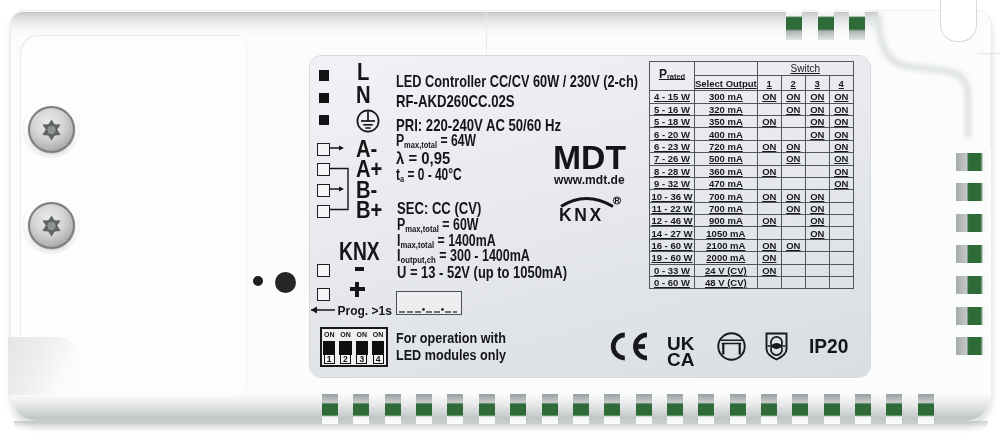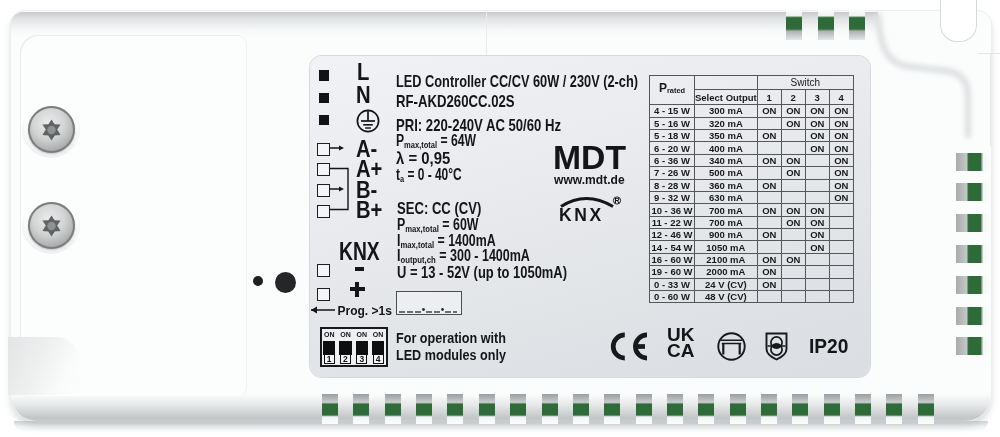--- a/index.html
+++ b/index.html
@@ -44,22 +44,22 @@
 #label > * { position:absolute; }
 .blk { background:#101214; width:10.5px; height:10.5px; }
 .opn { background:#f4f5f6; border:1.6px solid #1c1e20; width:11px; height:11px; }
 .tlabel { font-weight:bold; font-size:23px; color:#131517; line-height:1;
   transform:scaleX(.88); transform-origin:0 50%; white-space:nowrap; }
 .cond { transform-origin:0 0; white-space:nowrap; color:#131517; font-weight:bold;
   line-height:1; }
 #t12 { line-height:17px; }
 sub { font-size:.62em; vertical-align:-0.18em; }
 
-#tbl { left:339px; top:19px; border-collapse:collapse; table-layout:fixed;
-  color:#17191b; }
+#tbl { left:339px; top:5px; border-collapse:collapse; table-layout:fixed;
+  color:#17191b;text-decoration:underline; }
 #tbl td { border:1px solid #54575a; padding:0; text-align:center;
   font-size:9.5px; font-weight:bold; height:11.4px; line-height:11px;
   overflow:hidden; white-space:nowrap; }
 .c1 { width:44px; }
 .c2 { width:57.5px;margin-top:20px; }
 .cs { width:23px; }
 
 #dip { left:10px; top:270.5px; width:64px; height:36px; border:2px solid #17191a; background:#eef0f2; }
 #dip .sw { position:absolute; top:2.5px; width:12.4px; height:34px; font-size:7px; font-weight:bold; text-align:center; color:#101214; line-height:7.5px; }
 #dip .swb { position:absolute; top:9.5px; left:0; width:12.4px; height:14px; background:#0c0e0f; }
@@ -199,21 +199,21 @@
     <div class="sw" style="left:17.3px;">ON<div class="swb"></div><div class="swn">2</div></div>
     <div class="sw" style="left:33.6px;">ON<div class="swb"></div><div class="swn">3</div></div>
     <div class="sw" style="left:49.9px;">ON<div class="swb"></div><div class="swn">4</div></div>
   </div>
 
   <svg style="left:298.5px; top:275.5px;" width="40" height="29" viewBox="0 0 40 29">
     <path d="M15.8 2.9 A11.6 11.6 0 1 0 15.8 26.1" fill="none" stroke="#17191b" stroke-width="4.7"></path>
     <path d="M38 2.9 A11.6 11.6 0 1 0 38 26.1" fill="none" stroke="#17191b" stroke-width="4.7"></path>
     <path d="M26.7 14.5 H36" stroke="#17191b" stroke-width="4.7"></path>
   </svg>
-  <div class="cond" id="ukca" style="left:357px; top:271px; font-size:19px; line-height:16px; transform:scaleX(1);">UK<br>CA</div>
+  <div class="cond" id="ukca" style="left:357px; top:280px; font-size:19px; line-height:16px; transform:scaleX(1);">UK<br>CA</div>
   <svg style="left:407px; top:276px;" width="29" height="29" viewBox="0 0 29 29">
     <circle cx="14.5" cy="14.5" r="13.2" fill="none" stroke="#17191b" stroke-width="1.9"></circle>
     <path d="M4 8.3 H25 M4.8 11.5 H24.2" stroke="#17191b" stroke-width="1.5" fill="none"></path>
     <path d="M6.3 11.5 V22.5 M22.7 11.5 V22.5" stroke="#17191b" stroke-width="2.2" fill="none"></path>
   </svg>
   <svg style="left:455px; top:276px;" width="23" height="29" viewBox="0 0 23 29">
     <path d="M1.5 1.5 H21.5 V17 Q21.5 23 11.5 27.5 Q1.5 23 1.5 17 Z" fill="none" stroke="#17191b" stroke-width="1.9"></path>
     <circle cx="11.5" cy="10.5" r="5.6" fill="none" stroke="#17191b" stroke-width="1.7"></circle>
     <circle cx="11.5" cy="17.5" r="5.6" fill="none" stroke="#17191b" stroke-width="1.7"></circle>
     <line x1="2.5" y1="14" x2="20.5" y2="14" stroke="#17191b" stroke-width="1.5"></line>
@@ -260,22 +260,22 @@
         </tr>
     <tr>
           <td class="c1">6 - 20 W</td>
           <td class="c2">400 mA</td>
           <td class="cs"></td>
           <td class="cs"></td>
           <td class="cs">ON</td>
           <td class="cs">ON</td>
         </tr>
     <tr>
-          <td class="c1">6 - 36 W</td>
-          <td class="c2">340 mA</td>
+          <td class="c1">6 - 23 W</td>
+          <td class="c2">720 mA</td>
           <td class="cs">ON</td>
           <td class="cs">ON</td>
           <td class="cs"></td>
           <td class="cs">ON</td>
         </tr>
     <tr>
           <td class="c1">7 - 26 W</td>
           <td class="c2">500 mA</td>
           <td class="cs"></td>
           <td class="cs">ON</td>
@@ -285,21 +285,21 @@
     <tr>
           <td class="c1">8 - 28 W</td>
           <td class="c2">360 mA</td>
           <td class="cs">ON</td>
           <td class="cs"></td>
           <td class="cs"></td>
           <td class="cs">ON</td>
         </tr>
     <tr>
           <td class="c1">9 - 32 W</td>
-          <td class="c2">630 mA</td>
+          <td class="c2">470 mA</td>
           <td class="cs"></td>
           <td class="cs"></td>
           <td class="cs"></td>
           <td class="cs">ON</td>
         </tr>
     <tr>
           <td class="c1">10 - 36 W</td>
           <td class="c2">700 mA</td>
           <td class="cs">ON</td>
           <td class="cs">ON</td>
@@ -316,21 +316,21 @@
         </tr>
     <tr>
           <td class="c1">12 - 46 W</td>
           <td class="c2">900 mA</td>
           <td class="cs">ON</td>
           <td class="cs"></td>
           <td class="cs">ON</td>
           <td class="cs"></td>
         </tr>
     <tr>
-          <td class="c1">14 - 54 W</td>
+          <td class="c1">14 - 27 W</td>
           <td class="c2">1050 mA</td>
           <td class="cs"></td>
           <td class="cs"></td>
           <td class="cs">ON</td>
           <td class="cs"></td>
         </tr>
     <tr>
           <td class="c1">16 - 60 W</td>
           <td class="c2">2100 mA</td>
           <td class="cs">ON</td>

